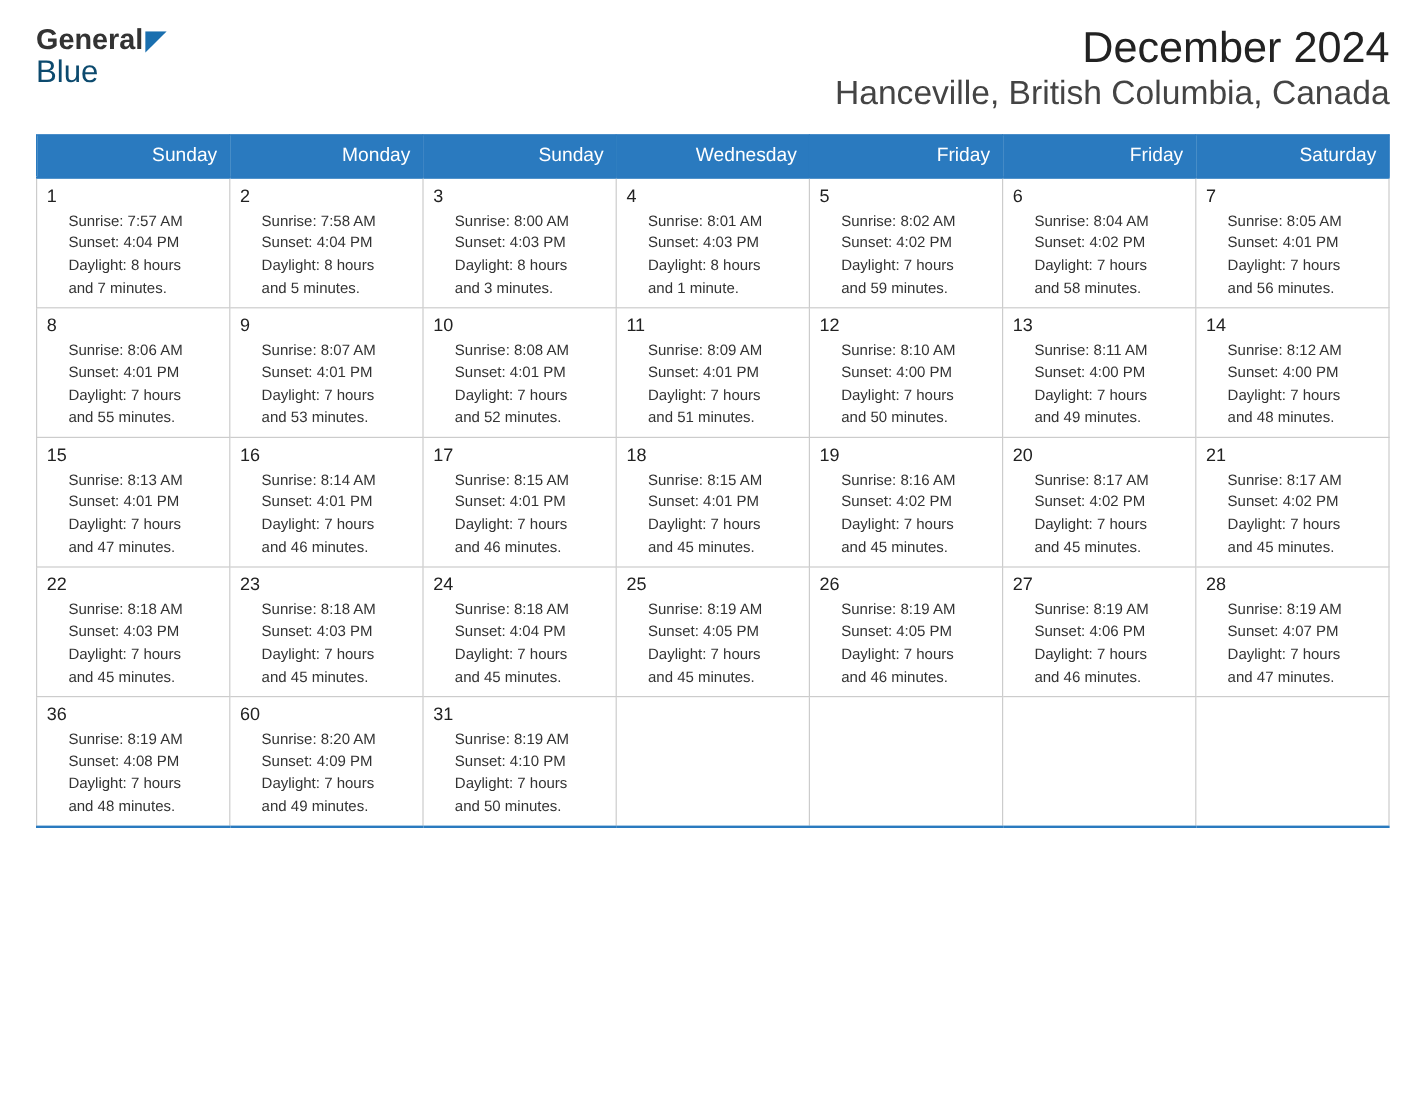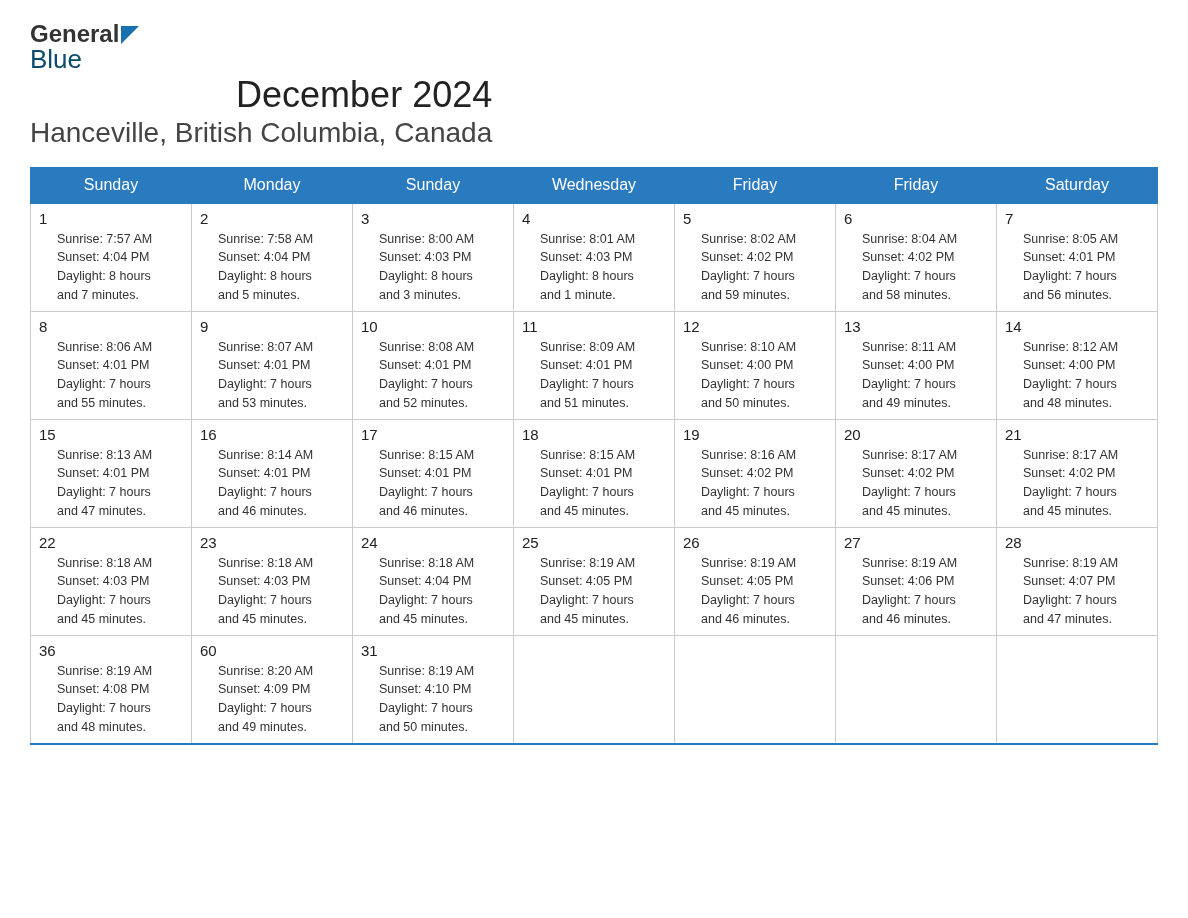--- a/index.html
+++ b/index.html
@@ -5,23 +5,23 @@
     * { box-sizing: border-box; margin: 0; padding: 0; }
     body {
       font-family: Arial, sans-serif;
       background: #fff;
       padding: 20px 30px;
       width: 1188px;
       min-height: 918px;
     }
     .header {
       display: flex;
+      justify-content: space-between;
       align-items: flex-start;
       margin-bottom: 18px;
-      flex-direction: column;
     }
     .logo-wrapper {
       display: flex;
       flex-direction: row;
       align-items: flex-end;
     }
     .title-section {
       text-align: right;
     }
     .month-title {
@@ -39,21 +39,21 @@
       width: 100%;
       border-collapse: collapse;
       margin-top: 8px;
     }
     .calendar th {
       background-color: #2a7abf;
       color: #fff;
       font-size: 16px;
       font-weight: normal;
       padding: 8px 10px;
-      text-align: center;
+      text-align: right;
       border: 1px solid #2a7abf;
     }
     .calendar td {
       vertical-align: top;
       padding: 6px 8px;
       border: 1px solid #ccc;
       width: 14.28%;
       font-size: 13px;
       color: #333;
       min-height: 90px;

